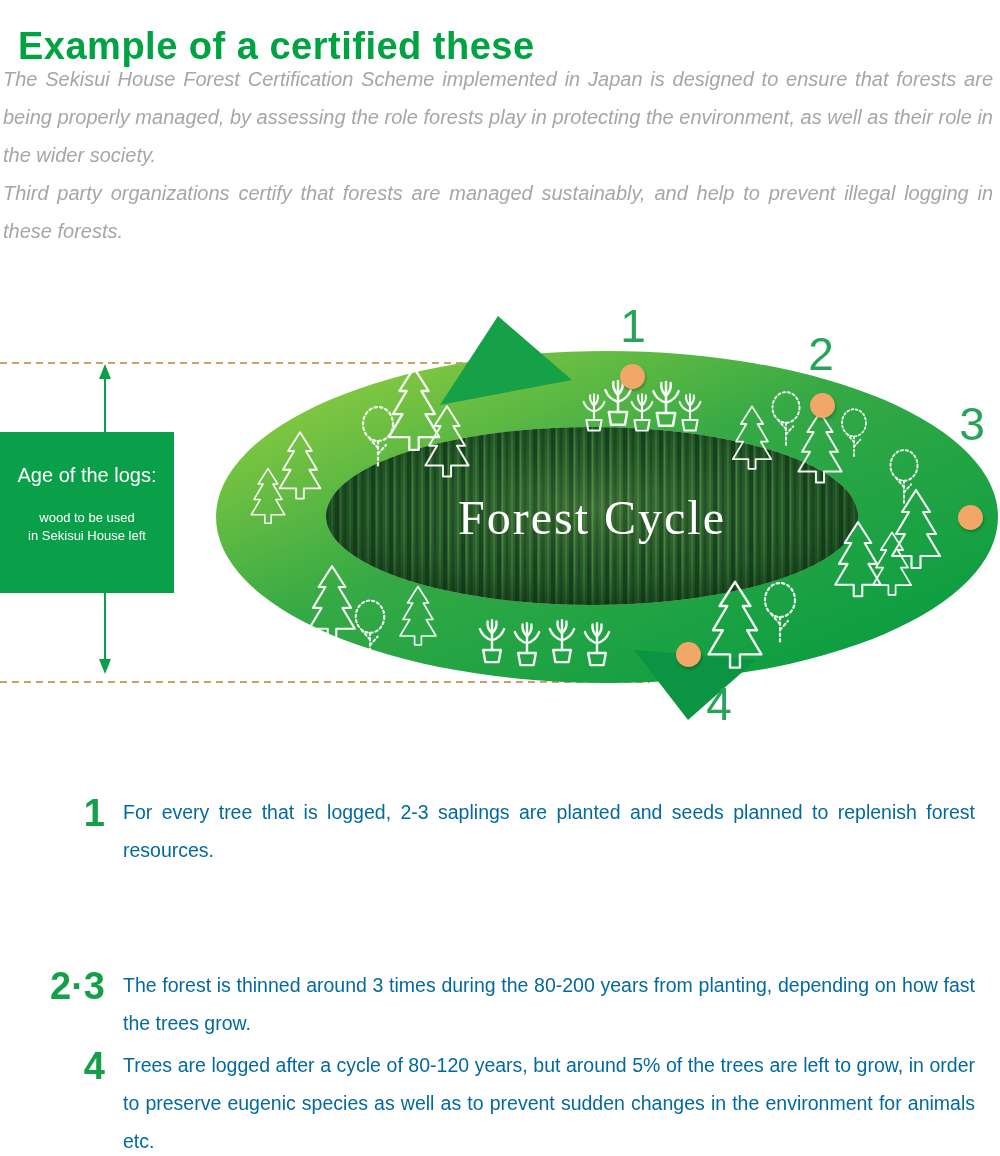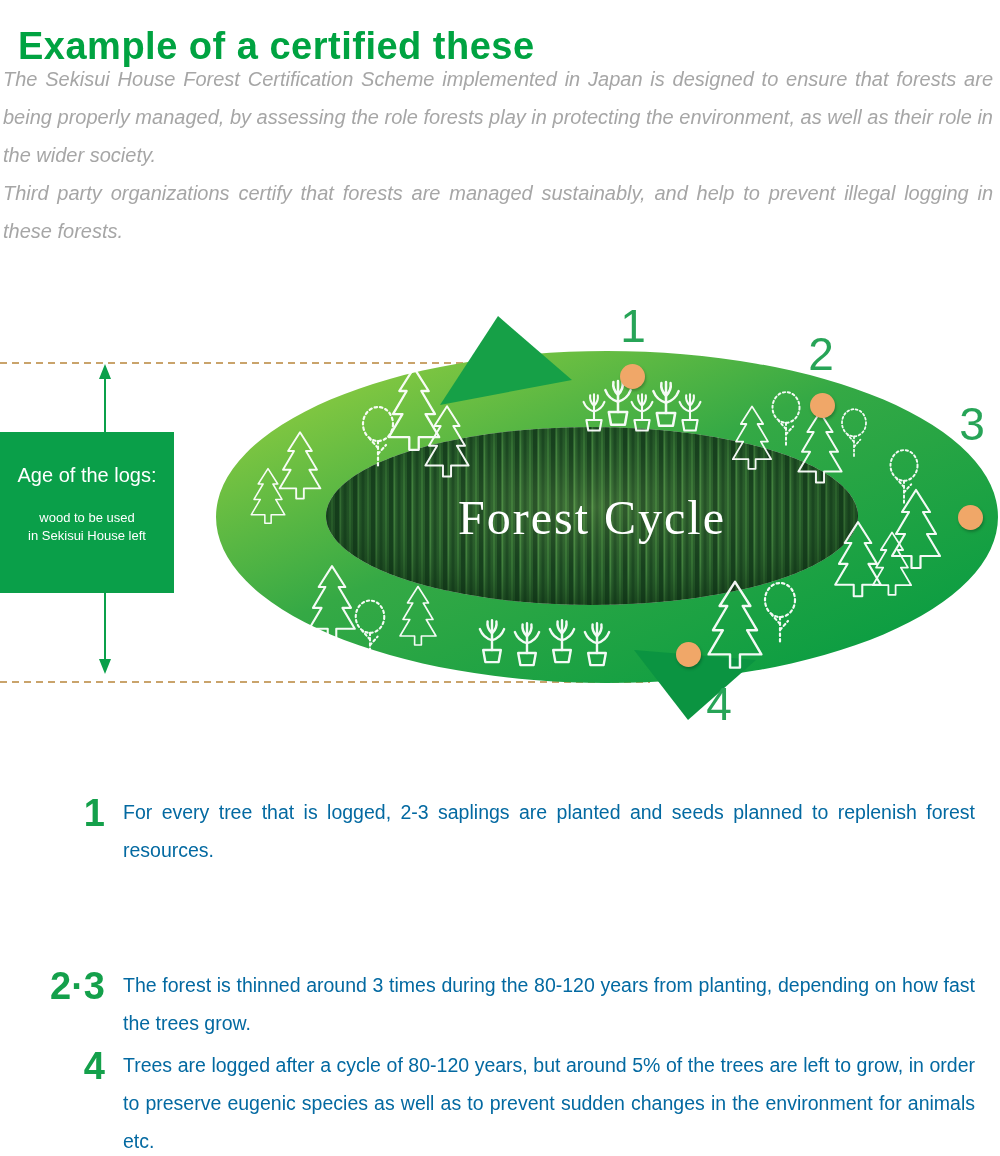--- a/index.html
+++ b/index.html
@@ -167,18 +167,18 @@
 <div class="step-dot d2"></div>
 <div class="step-dot d3"></div>
 <div class="step-dot d4"></div>
 
 <div class="note n1">
   <div class="note-num">1</div>
   <div class="note-text">For every tree that is logged, 2-3 saplings are planted and seeds planned to replenish forest resources.</div>
 </div>
 <div class="note n2">
   <div class="note-num">2·3</div>
-  <div class="note-text">The forest is thinned around 3 times during the 80-120 years from planting, depending on how fast the trees grow.</div>
+  <div class="note-text">The forest is thinned around 3 times during the 80-200 years from planting, depending on how fast the trees grow.</div>
 </div>
 <div class="note n3">
   <div class="note-num">4</div>
   <div class="note-text">Trees are logged after a cycle of 80-120 years, but around 5% of the trees are left to grow, in order to preserve eugenic species as well as to prevent sudden changes in the environment for animals etc.</div>
 </div>
 
 </body></html>

